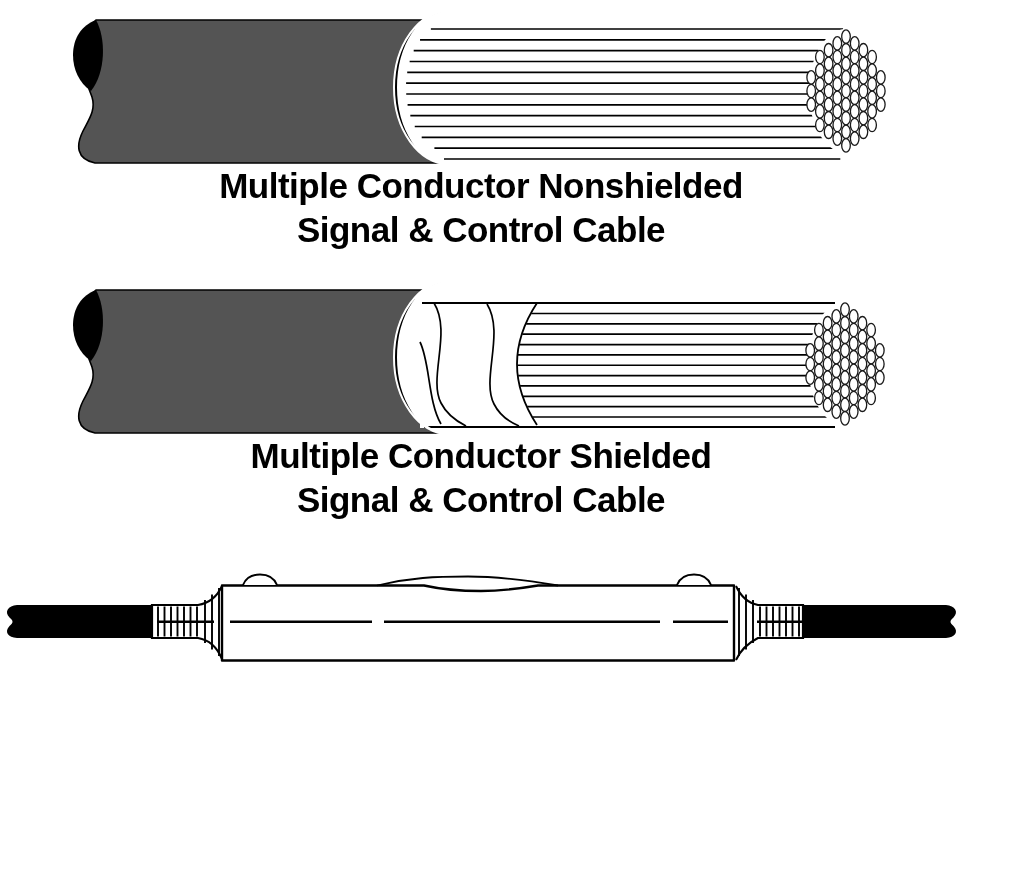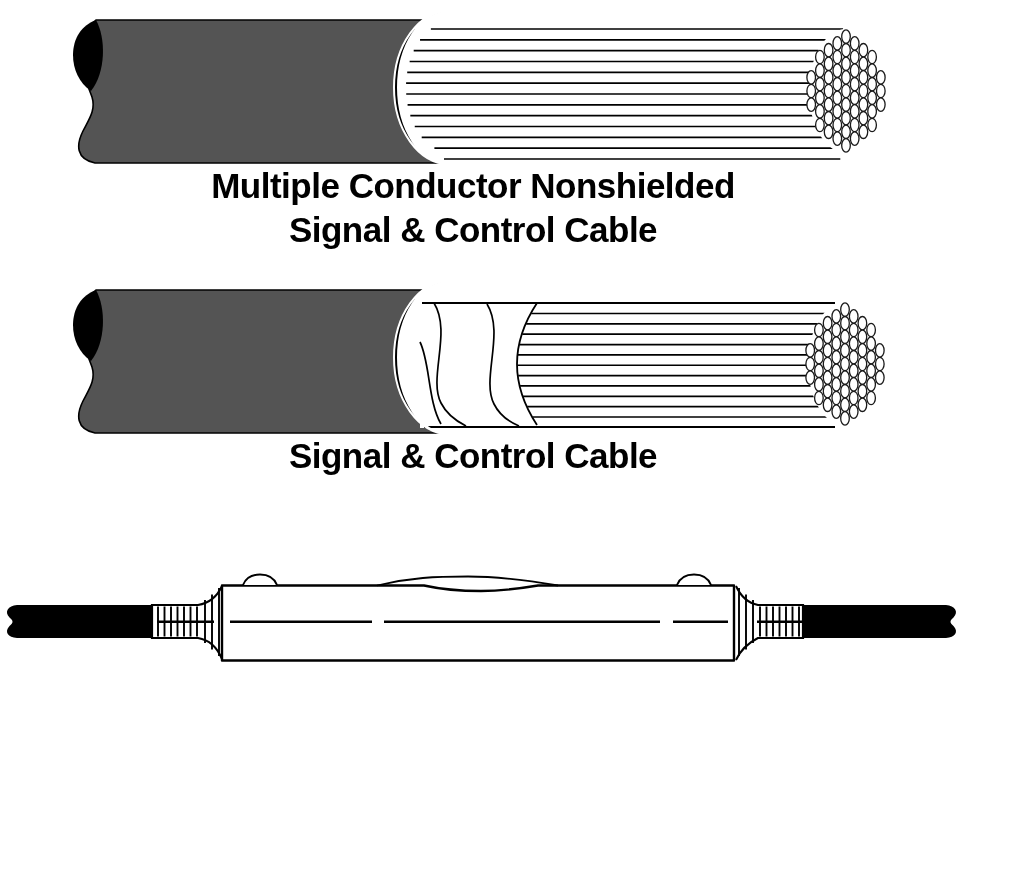--- a/index.html
+++ b/index.html
@@ -1,19 +1,19 @@
 <!DOCTYPE html>
 <html style="--jacket: #545454; --ink: #000000; --paper: #ffffff;"><head>
 <meta charset="utf-8">
 <style>
   html,body{margin:0;padding:0;background:#fff;}
   .page{position:relative;width:1024px;height:877px;background:var(--paper,#fff);overflow:hidden;
         font-family:"Liberation Sans",sans-serif;}
   svg{position:absolute;left:0;top:0;}
-  .caption{position:absolute;left:0;width:946px;text-align:center;
+  .caption{position:absolute;left:8px;width:946px;text-align:center;
            font-family:"Liberation Sans",sans-serif;font-weight:700;
            font-size:35px;line-height:44px;color:var(--ink,#000);letter-spacing:-0.5px;}
   .cap-nonshielded{top:164px;}
   .cap-shielded{top:434px;}
 </style>
 </head>
 <body>
 
 <div class="page">
 
@@ -246,15 +246,16 @@
       <path d="M 152,605 L 17,605 C 8,606 4,611.5 9.5,617.5 C 13.5,621 13.5,622.5 9.5,626 C 4,632 8,637.5 17,638 L 152,638 Z" fill="var(--ink)"></path>
       <path d="M 803,605 L 946,605 C 955,606 959,611.5 953.5,617.5 C 949.5,621 949.5,622.5 953.5,626 C 959,632 955,637.5 946,638 L 803,638 Z" fill="var(--ink)"></path>
     </g>
   </svg>
 
   <div class="caption cap-nonshielded">
     <div>Multiple Conductor Nonshielded</div>
     <div>Signal &amp; Control Cable</div>
   </div>
   <div class="caption cap-shielded">
+    <div>Multiple Conductor Shielded</div>
     <div>Signal &amp; Control Cable</div>
   </div>
 </div>
 
 </body></html>

